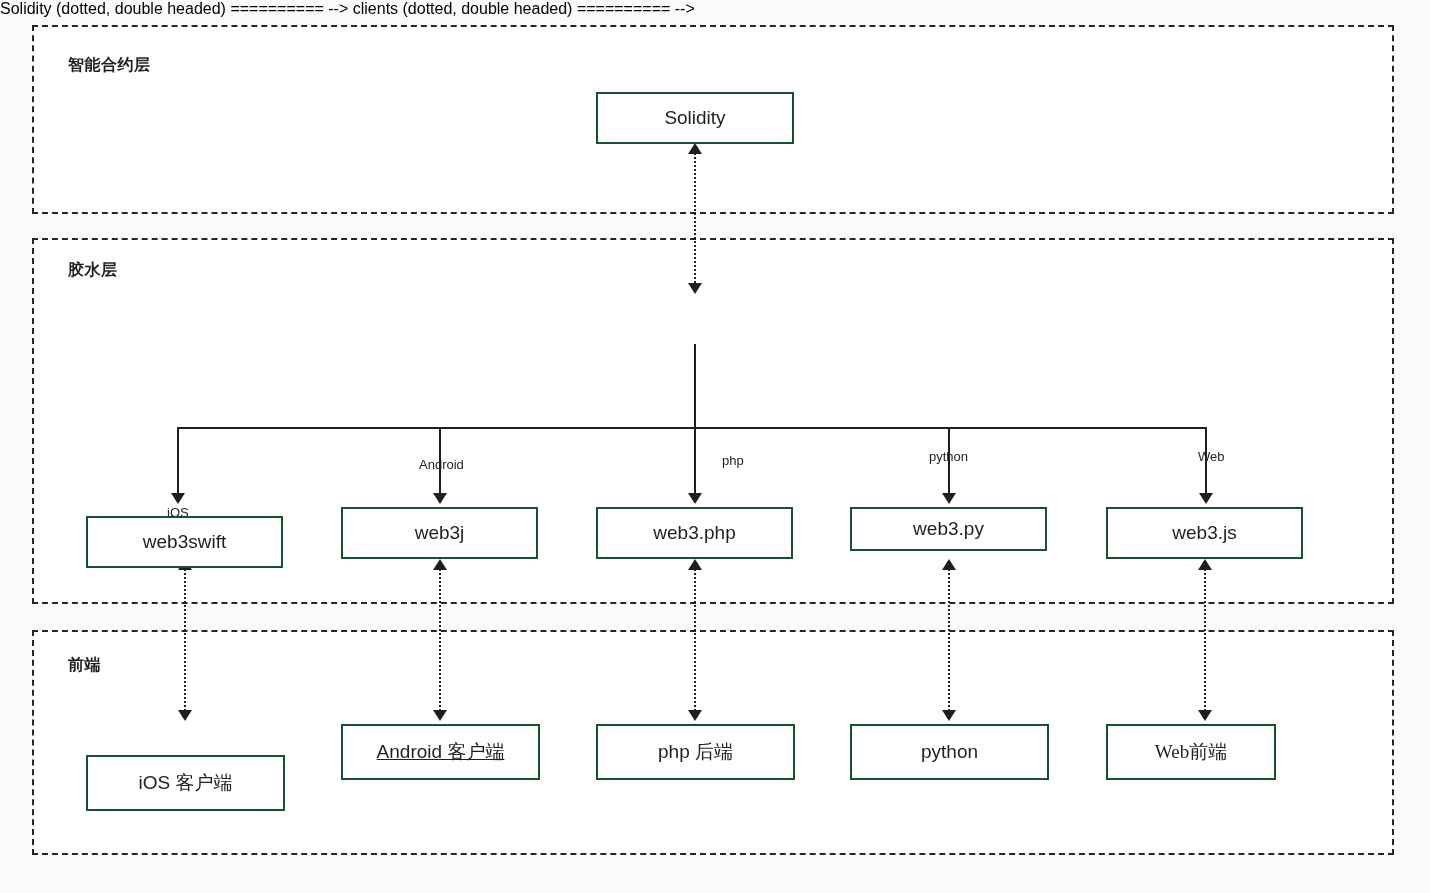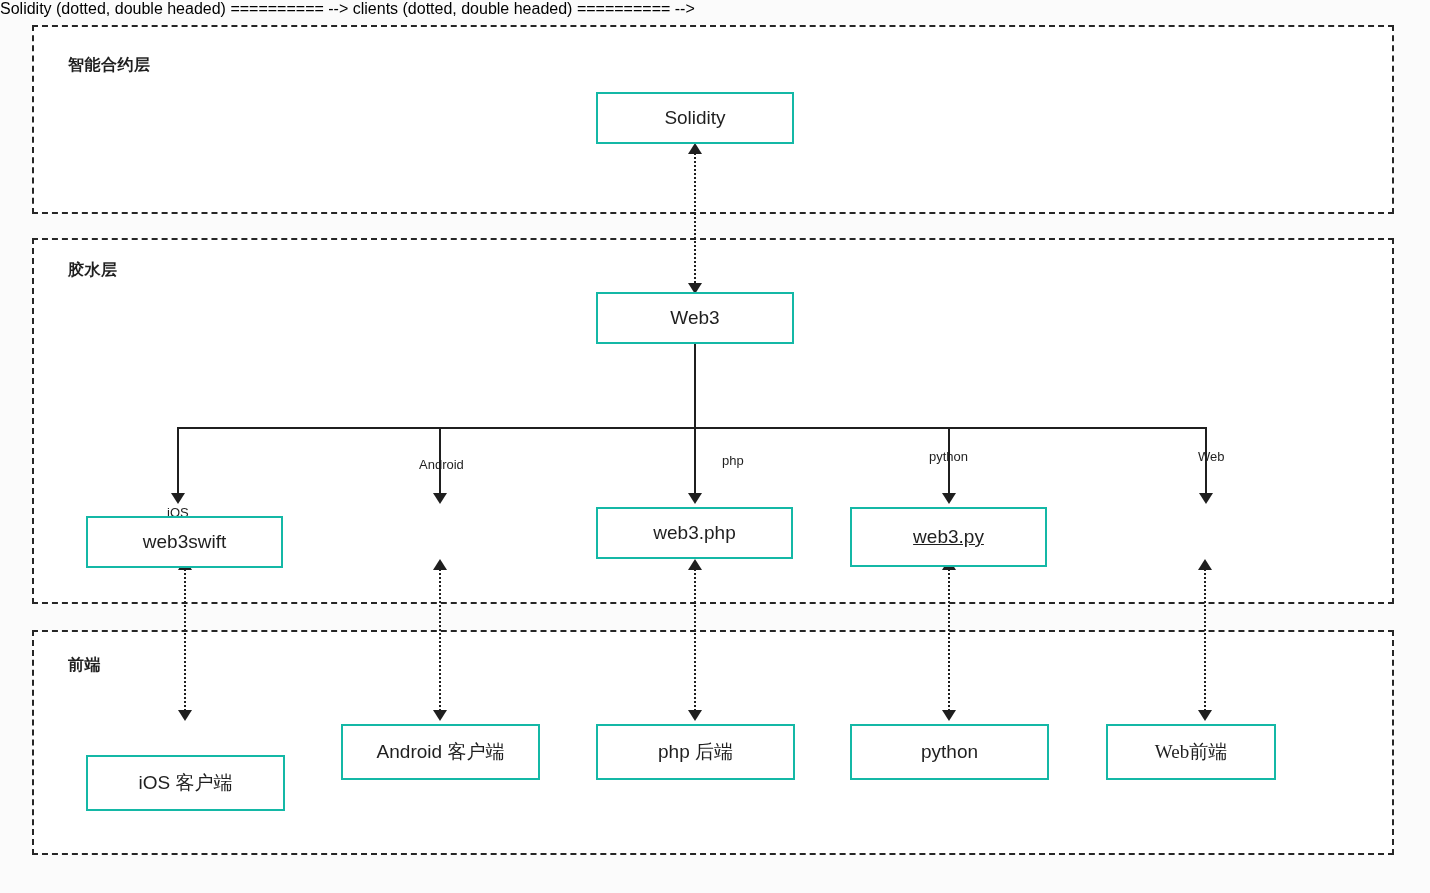--- a/index.html
+++ b/index.html
@@ -27,21 +27,21 @@
     font-size: 16px;
     font-weight: bold;
     color: #1f1f1f;
     letter-spacing: 0.5px;
     white-space: nowrap;
   }
   
   .node {
     position: absolute;
     box-sizing: border-box;
-    border: 2px solid #14b8a6;
+    border: 2px solid #14532d;
     background: #ffffff;
     display: flex;
     align-items: center;
     justify-content: center;
     color: #1f1f1f;
     font-size: 19px;
     white-space: nowrap;
     z-index: 6;
   }
   
@@ -101,23 +101,20 @@
   <div class="dotline" style="left:694px; top:150px; height:140px;"></div>
   <div class="arrow-up" style="left:688px; top:143px;"></div>
   <div class="arrow-down" style="left:688px; top:283px;"></div>
 
   
   <div class="node" style="left:596px; top:92px; width:198px; height:52px;">
     <span>Solidity</span>
   </div>
 
   
-  <div class="node" style="left:596px; top:292px; width:198px; height:52px;">
-    <span>Web3</span>
-  </div>
 
   
   <div class="vline" style="left:694px; top:344px; height:84px;"></div>
   <div class="hline" style="left:177px; top:427px; width:1030px;"></div>
 
   
   <div class="vline" style="left:177px; top:427px; height:66px;"></div>
   <div class="arrow-down" style="left:171px; top:493px;"></div>
 
   <div class="vline" style="left:439px; top:427px; height:66px;"></div>
@@ -136,25 +133,31 @@
   <div class="edge-label" style="left:167px; top:457px;margin-top:48px;">iOS</div>
   <div class="edge-label" style="left:419px; top:457px;">Android</div>
   <div class="edge-label" style="left:685px; top:453px;margin-left:37px;">php</div>
   <div class="edge-label" style="left:929px; top:449px;">python</div>
   <div class="edge-label" style="left:1198px; top:449px;">Web</div>
 
   
   <div class="node" style="left:86px; top:507px; width:197px; height:52px;margin-top:9px;">
     <span>web3swift</span>
   </div>
+  <div class="node" style="left:341px; top:507px; width:197px; height:52px;">
+    <span>web3j</span>
+  </div>
   <div class="node" style="left:596px; top:507px; width:197px; height:52px;">
     <span>web3.php</span>
   </div>
-  <div class="node" style="left:850px; top:507px; width:197px; height:60px;text-decoration:underline;">
+  <div class="node" style="left:850px; top:507px; width:197px; height:44px;">
     <span>web3.py</span>
+  </div>
+  <div class="node" style="left:1106px; top:507px; width:197px; height:52px;">
+    <span>web3.js</span>
   </div>
 
    clients (dotted, double headed) ========== --&gt;
   
   <div class="dotline" style="left:184px; top:566px; height:149px;"></div>
   <div class="arrow-up" style="left:178px; top:559px;"></div>
   <div class="arrow-down" style="left:178px; top:710px;"></div>
 
   
   <div class="dotline" style="left:439px; top:566px; height:149px;"></div>
@@ -173,21 +176,21 @@
 
   
   <div class="dotline" style="left:1204px; top:566px; height:149px;"></div>
   <div class="arrow-up" style="left:1198px; top:559px;"></div>
   <div class="arrow-down" style="left:1198px; top:710px;"></div>
 
   
   <div class="node" style="left:86px; top:724px; width:199px; height:56px;margin-top:31px;">
     <span>iOS 客户端</span>
   </div>
-  <div class="node" style="left:341px; top:724px; width:199px; height:56px;">
+  <div class="node" style="left:341px; top:724px; width:199px; height:56px;text-decoration:underline;">
     <span>Android 客户端</span>
   </div>
   <div class="node" style="left:596px; top:724px; width:199px; height:56px;">
     <span>php 后端</span>
   </div>
   <div class="node" style="left:850px; top:724px; width:199px; height:56px;">
     <span>python</span>
   </div>
   <div class="node" style="left:1106px; top:724px; width:170px; height:56px;font-family:Liberation Serif, serif;">
     <span>Web前端</span>

